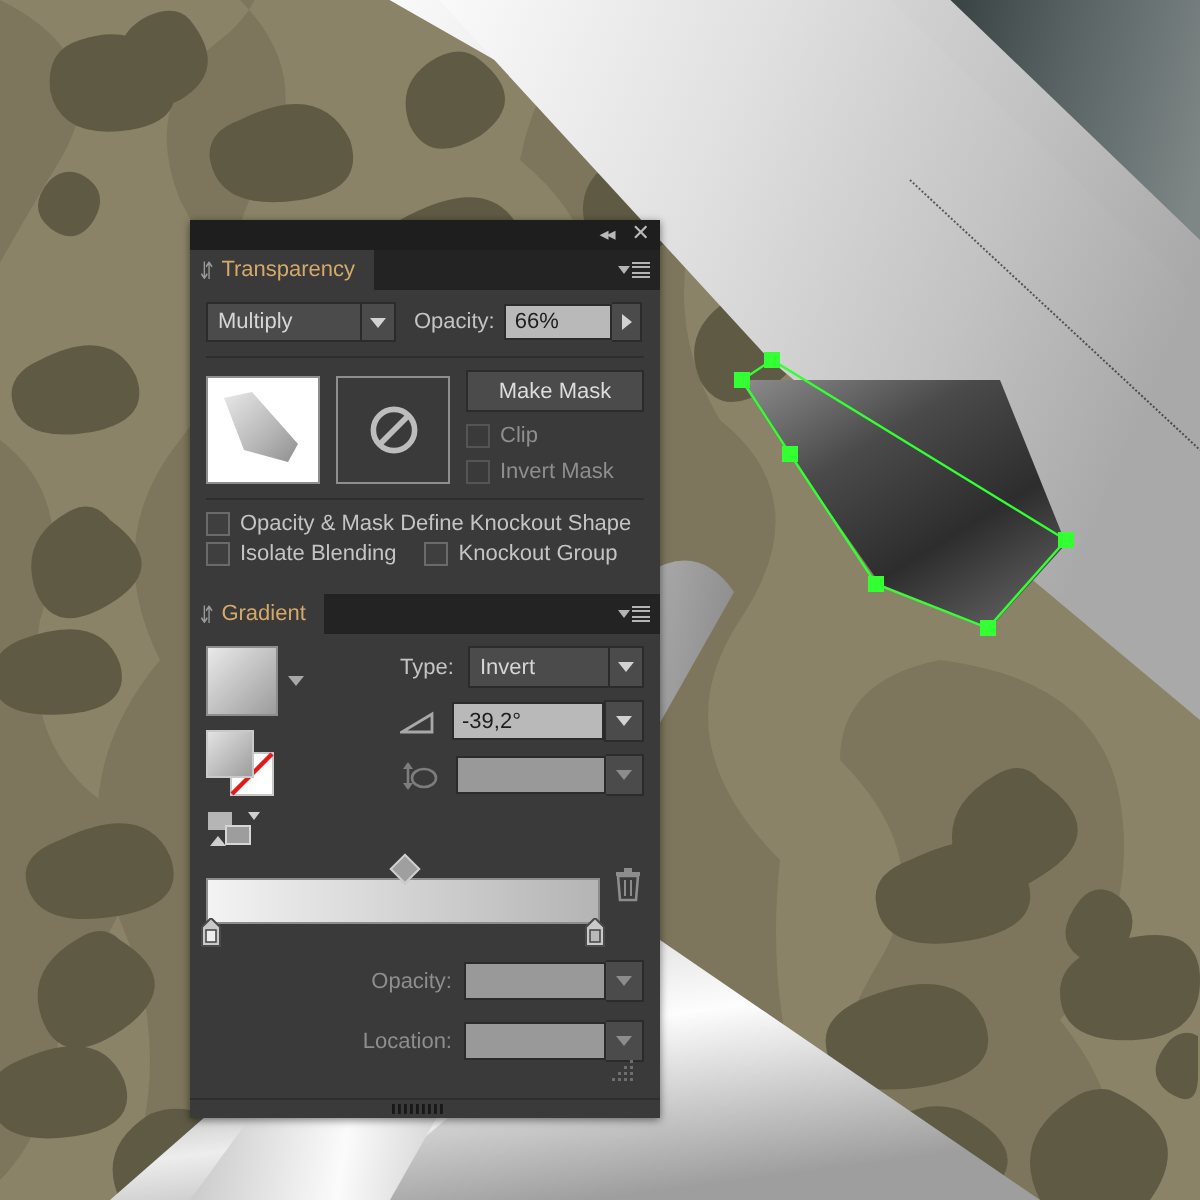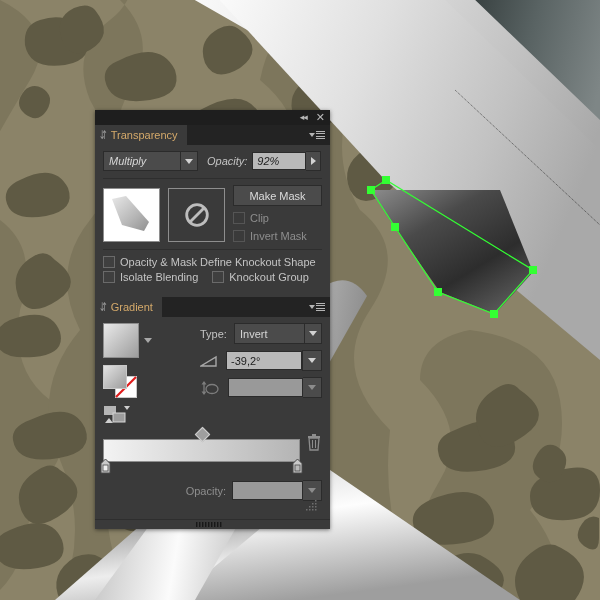--- a/index.html
+++ b/index.html
@@ -344,29 +344,29 @@
               <i></i>
               <i></i>
               <i></i>
             </span>
         </span>
       </div>
     </div>
 
     <div class="panel-body">
 
-      <div class="row" style="gap:0;font-style:italic;">
+      <div class="row" style="gap:0;">
         <div class="select-box" style="width:88px;">
           <span>Multiply</span>
           <span class="select-arrow">
               <i class="caret-down"></i>
             </span>
         </div>
         <span class="label-norm" style="margin-left:9px;margin-right:5px;">Opacity:</span>
-        <div class="textfield" style="width:48px;height:16px;">92%</div>
+        <div class="textfield" style="width:48px;height:16px;">66%</div>
         <div class="spin-right">
             <i class="caret-right"></i>
           </div>
       </div>
 
       <div class="sep"></div>
 
       <div class="row" style="align-items:flex-end;gap:8px;">
         <div class="thumb">
           <svg viewBox="0 0 55 52" width="55" height="52">
@@ -526,20 +526,29 @@
       <div class="row" style="margin-top:18px;gap:6px;justify-content:flex-end;">
         <span class="label-dim">Opacity:</span>
         <div class="row" style="width:90px;">
           <div class="textfield dark" style="flex:1;height:17px;"></div>
           <div class="spin-right" style="width:18px;height:19px;">
               <i class="caret-down dim"></i>
             </div>
         </div>
       </div>
 
+      <div class="row" style="margin-top:9px;gap:6px;justify-content:flex-end;">
+        <span class="label-dim">Location:</span>
+        <div class="row" style="width:90px;">
+          <div class="textfield dark" style="flex:1;height:17px;"></div>
+          <div class="spin-right" style="width:18px;height:19px;">
+              <i class="caret-down dim"></i>
+            </div>
+        </div>
+      </div>
 
       <div style="position:relative;height:14px;">
         <svg class="grip-dots" viewBox="0 0 12 12">
           <g fill="#6e6e6e">
             <rect x="9" y="1" width="1.5" height="1.5"></rect>
             <rect x="9" y="4" width="1.5" height="1.5"></rect>
               <rect x="6" y="4" width="1.5" height="1.5"></rect>
             <rect x="9" y="7" width="1.5" height="1.5"></rect>
               <rect x="6" y="7" width="1.5" height="1.5"></rect>
               <rect x="3" y="7" width="1.5" height="1.5"></rect>

